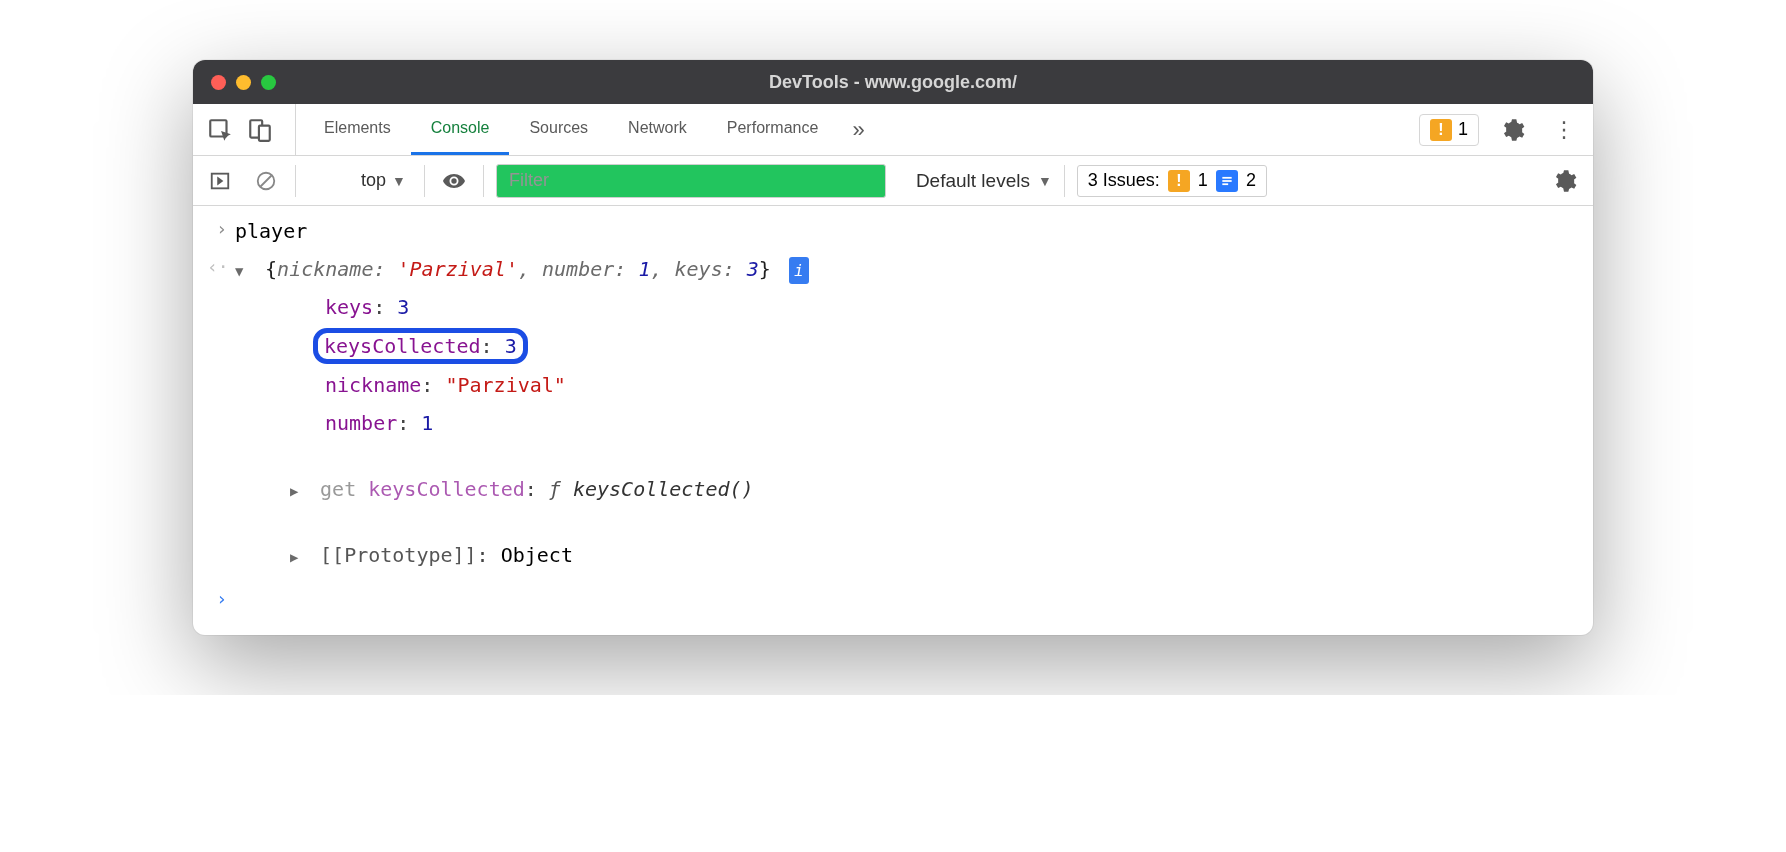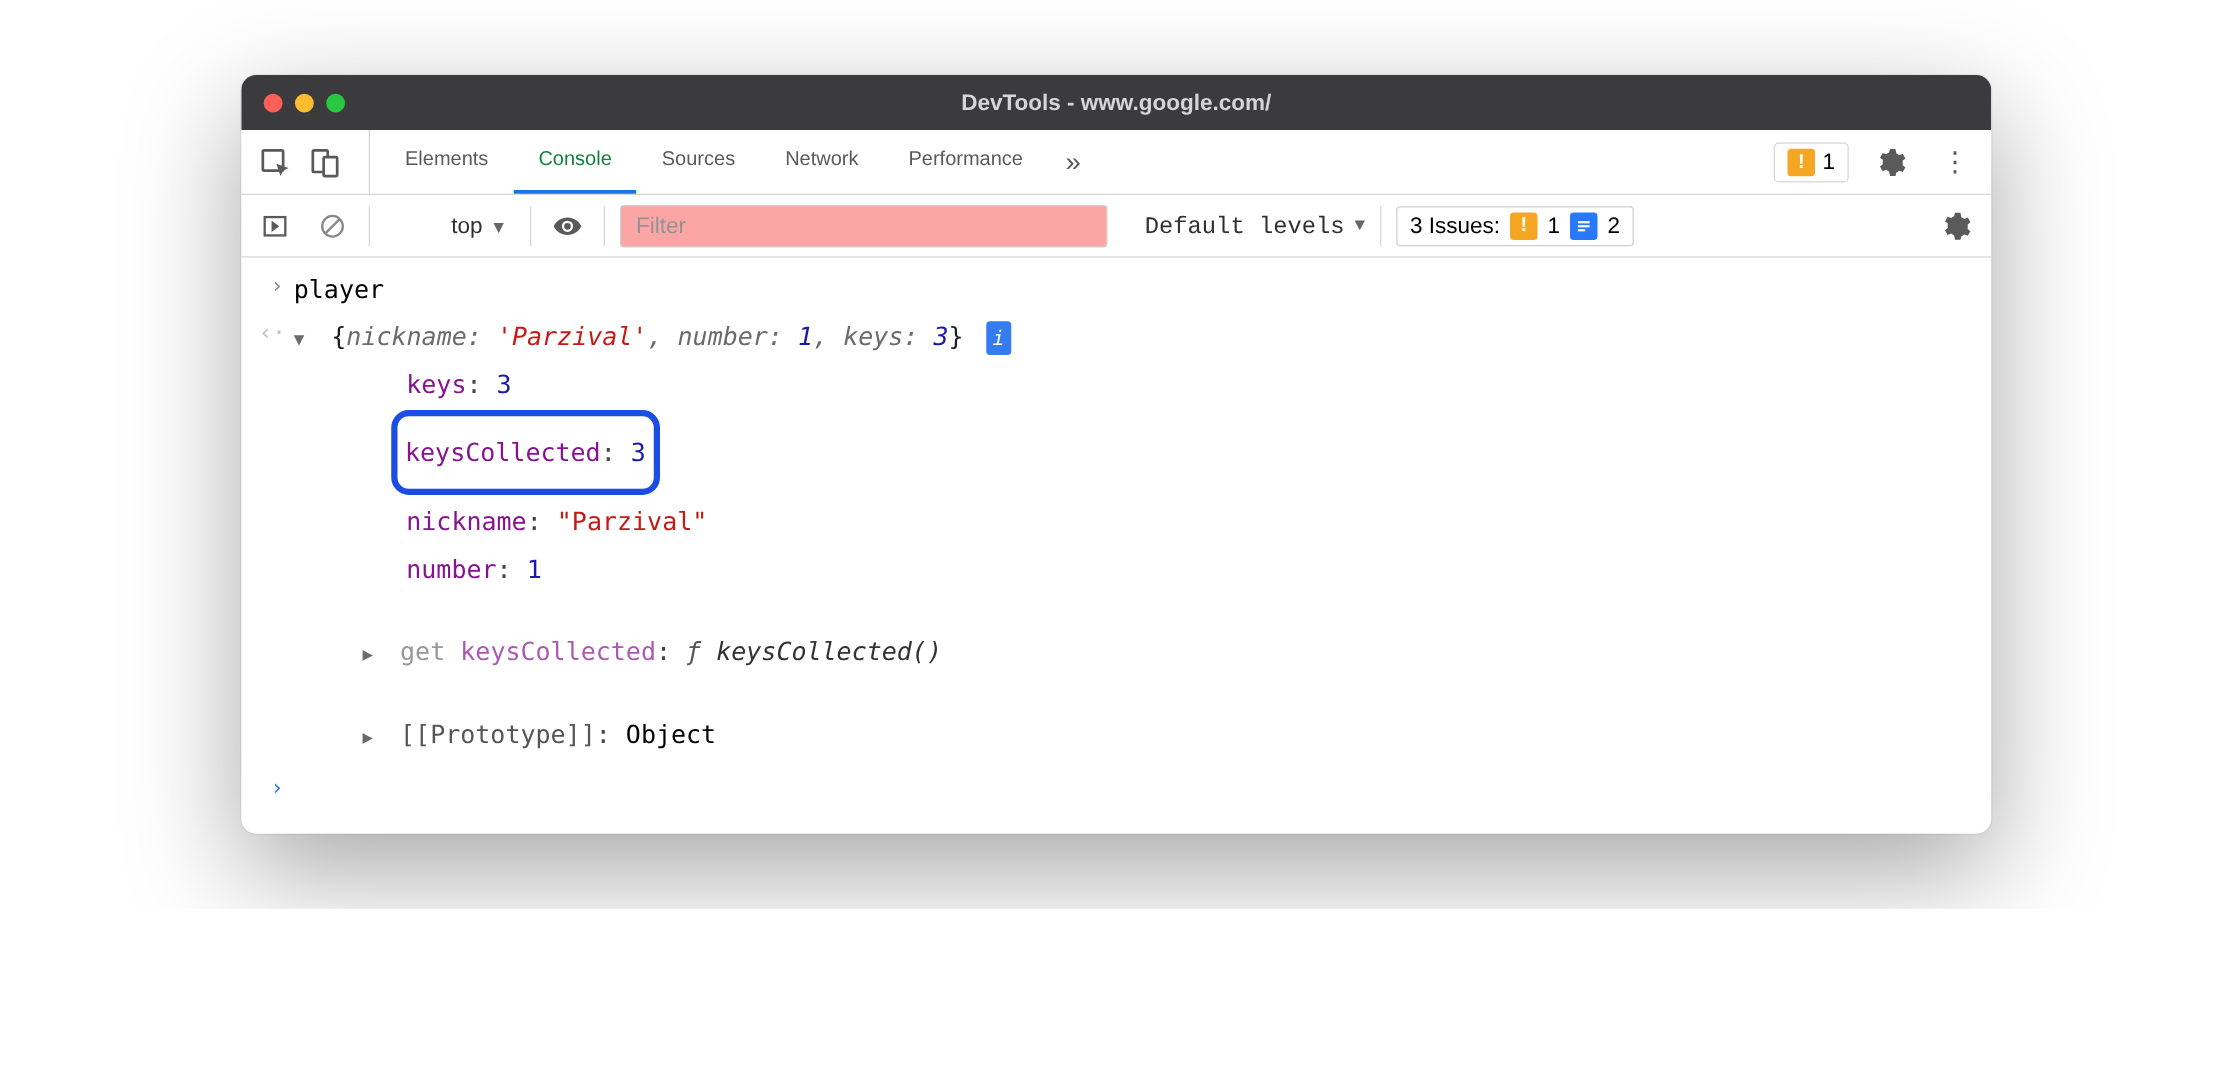--- a/index.html
+++ b/index.html
@@ -53,23 +53,23 @@
     .info-badge { background:#2979ff; color:#fff; width:22px; height:22px; border-radius:3px; display:flex; align-items:center; justify-content:center; font-weight:bold; font-size:16px; }
     .gear { font-size:26px; color:#5a5a5a; padding:0 6px; cursor:pointer; }
     .kebab { font-size:22px; color:#5a5a5a; padding:0 8px; cursor:pointer; }
 
     .toolbar {
       display:flex; align-items:center; border-bottom:1px solid #d6d6d6;
       height: 50px; padding: 0 10px; gap: 12px;
     }
     .toolbar .sep { width:1px; height:32px; background:#d6d6d6; }
     .context-dd { display:flex; align-items:center; gap:6px; font-size:18px; color:#303030; cursor:pointer; padding:0 6px;margin-left:47px; }
-    .filter-input { flex: 0 0 390px; height:34px; border:1px solid #cfcfcf; border-radius:3px; padding:0 12px; font-size:18px; color:#333; background:#fca5a5; }
+    .filter-input { flex: 0 0 390px; height:34px; border:1px solid #cfcfcf; border-radius:3px; padding:0 12px; font-size:18px; color:#333; background:#22c55e; }
     .filter-input::placeholder { color:#949494; }
-    .levels { display:flex; align-items:center; gap:8px; font-size:19px; color:#303030; cursor:pointer;font-family:Liberation Mono, monospace; }
+    .levels { display:flex; align-items:center; gap:8px; font-size:19px; color:#303030; cursor:pointer; }
     .issues-box { border:1px solid #cfcfcf; border-radius:3px; padding:4px 10px; display:flex; align-items:center; gap:8px; font-size:18px; }
     .eye { font-size:22px; color:#5a5a5a; }
     .noicon { font-size:22px; color:#888; }
 
     .console-body {
       font-family: ui-monospace, SFMono-Regular, Menlo, Consolas, monospace;
       font-size: 20px;
       padding: 6px 0 18px;
     }
     .row { display:flex; padding: 2px 14px; line-height:1.7; }
@@ -92,21 +92,21 @@
     .fn-f { font-style:italic; color:#555; }
     .fn-name { font-style:italic; color:#333; }
     .proto { color:#555; }
     .indent1 { padding-left: 55px; margin-top: 28px; }
     .indent2 { padding-left: 90px; }
     .indent2b { padding-left: 78px; }
     .highlight-box {
       display:inline-block;
       border: 5px solid #1b4de4;
       border-radius: 14px;
-      padding: 16px 6px;
+      padding: 0 6px;
       line-height:1.3;
     }
     svg { display:block; }
   </style>
 </head>
 <body>
 
 <div class="window">
 
   <div class="titlebar">

